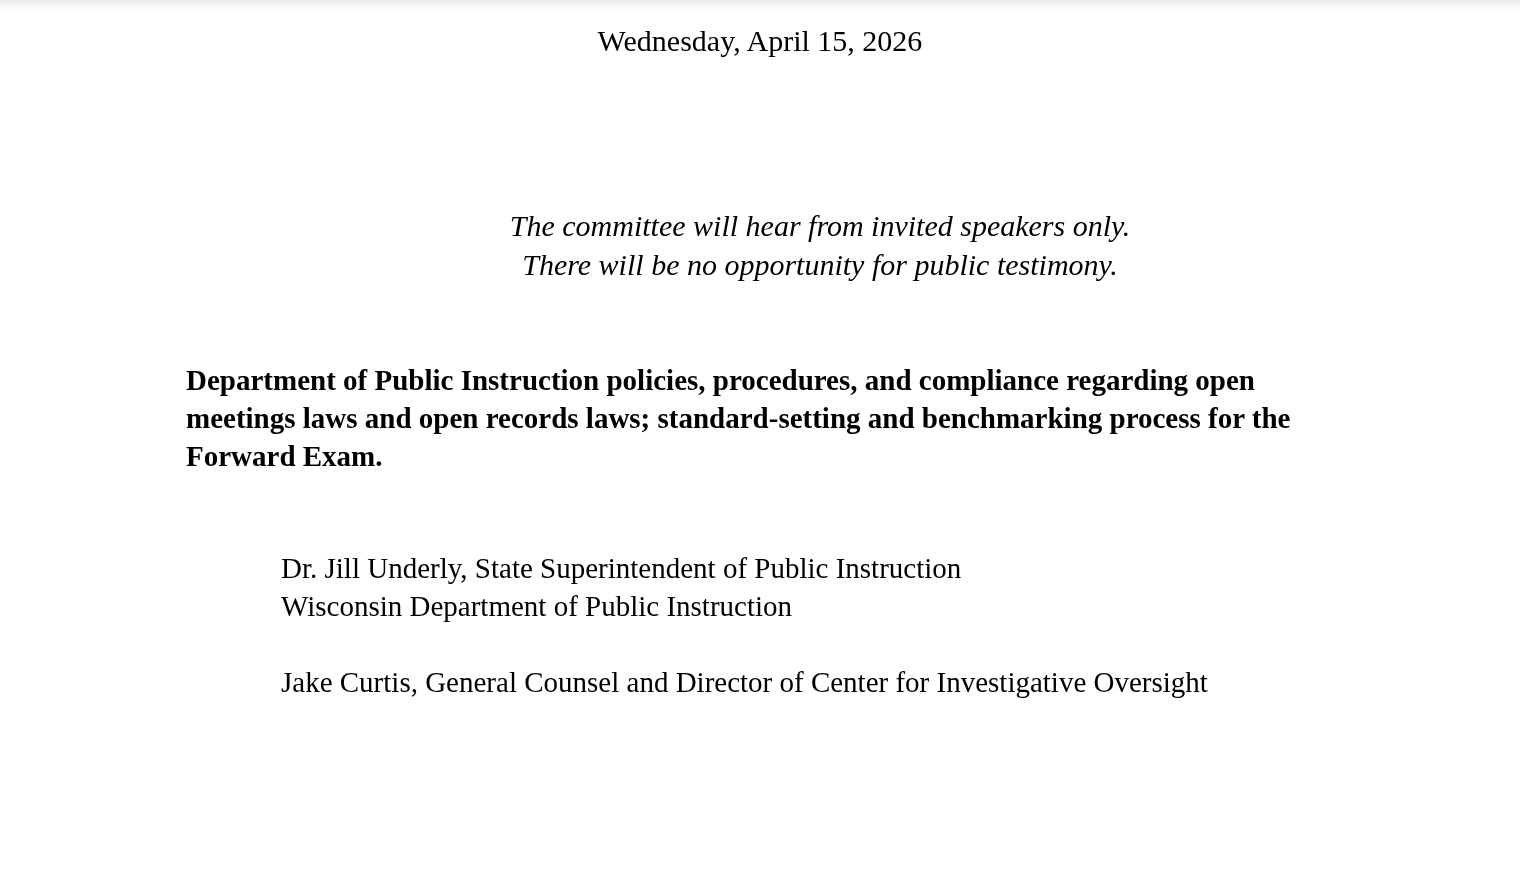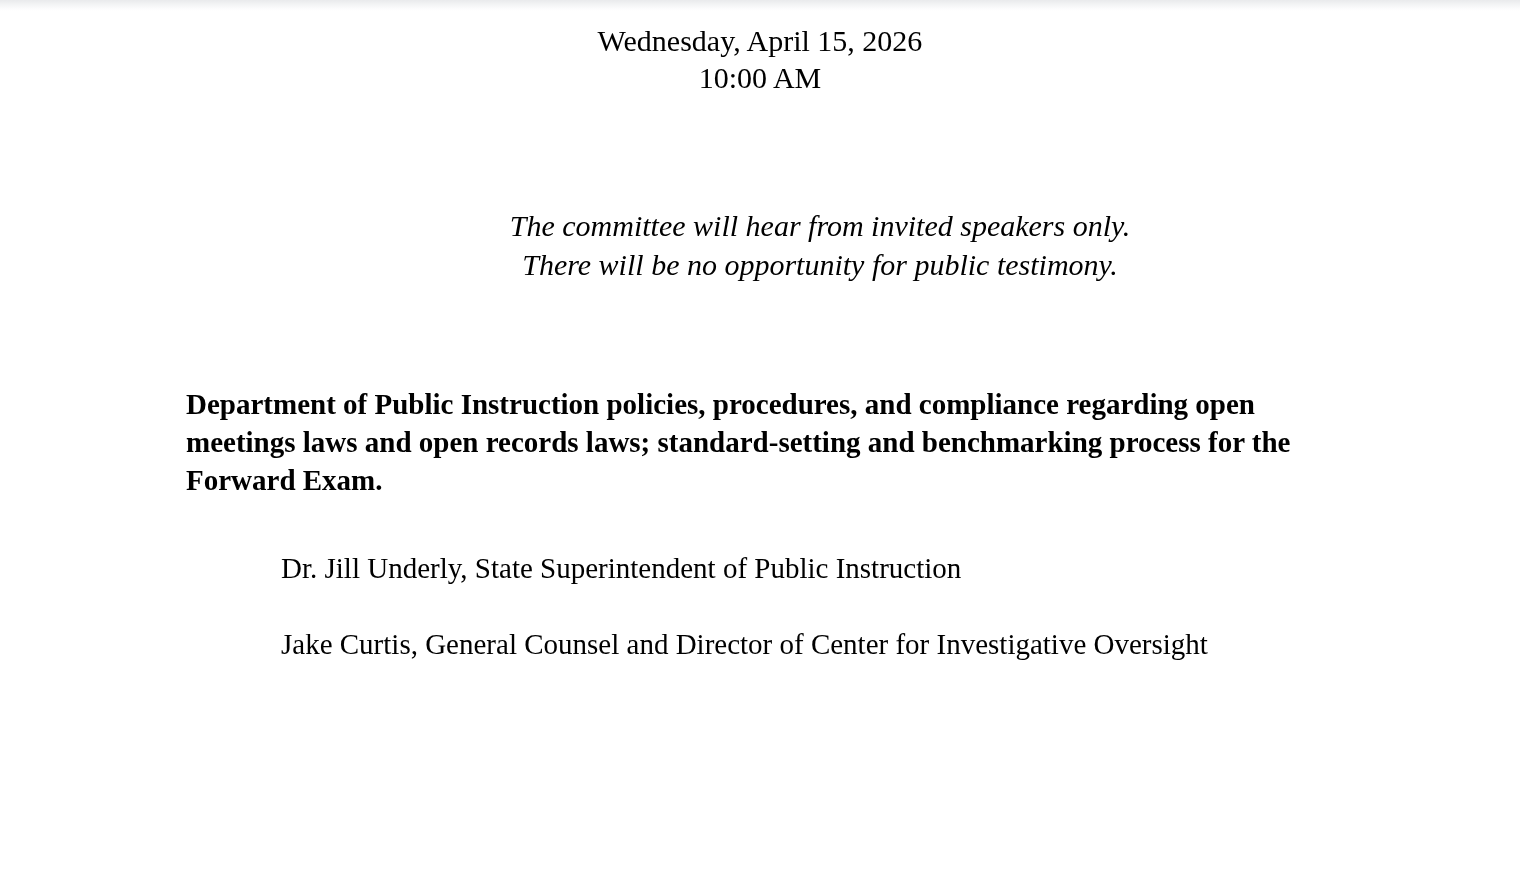--- a/index.html
+++ b/index.html
@@ -70,21 +70,20 @@
   
   .subject {
     position: absolute;
     top: 361px;
     left: 186px;
     width: 1120px;
     font-size: 29px;
     font-weight: bold;
     line-height: 38px;
     text-align: left;
-    margin-top: 24px;
   }
 
   
   .speakers {
     position: absolute;
     top: 549px;
     left: 281px;
     width: 1000px;
     font-size: 29px;
     line-height: 38px;
@@ -106,32 +105,32 @@
 </style>
 </head>
 <body>
 
 <div class="top-edge"></div>
 
 <div class="page">
 
   <div class="header-block">
     <span class="header-line">Wednesday, April 15, 2026</span>
-    <span class="header-line">10:00 AM</span>
   </div>
 
   <div class="notice-block">
     <span class="notice-line">The committee will hear from invited speakers only.</span>
     <span class="notice-line">There will be no opportunity for public testimony.</span>
   </div>
 
   <div class="subject">Department of Public Instruction policies, procedures, and compliance regarding open meetings laws and open records laws; standard-setting and benchmarking process for the Forward Exam.</div>
 
   <div class="speakers">
     <div class="speaker">
       <span class="speaker-name">Dr. Jill Underly, State Superintendent of Public Instruction</span>
+      <span class="speaker-org">Wisconsin Department of Public Instruction</span>
     </div>
     <div class="speaker">
       <span class="speaker-name">Jake Curtis, General Counsel and Director of Center for Investigative Oversight</span>
     </div>
   </div>
 
 </div>
 
 </body></html>

